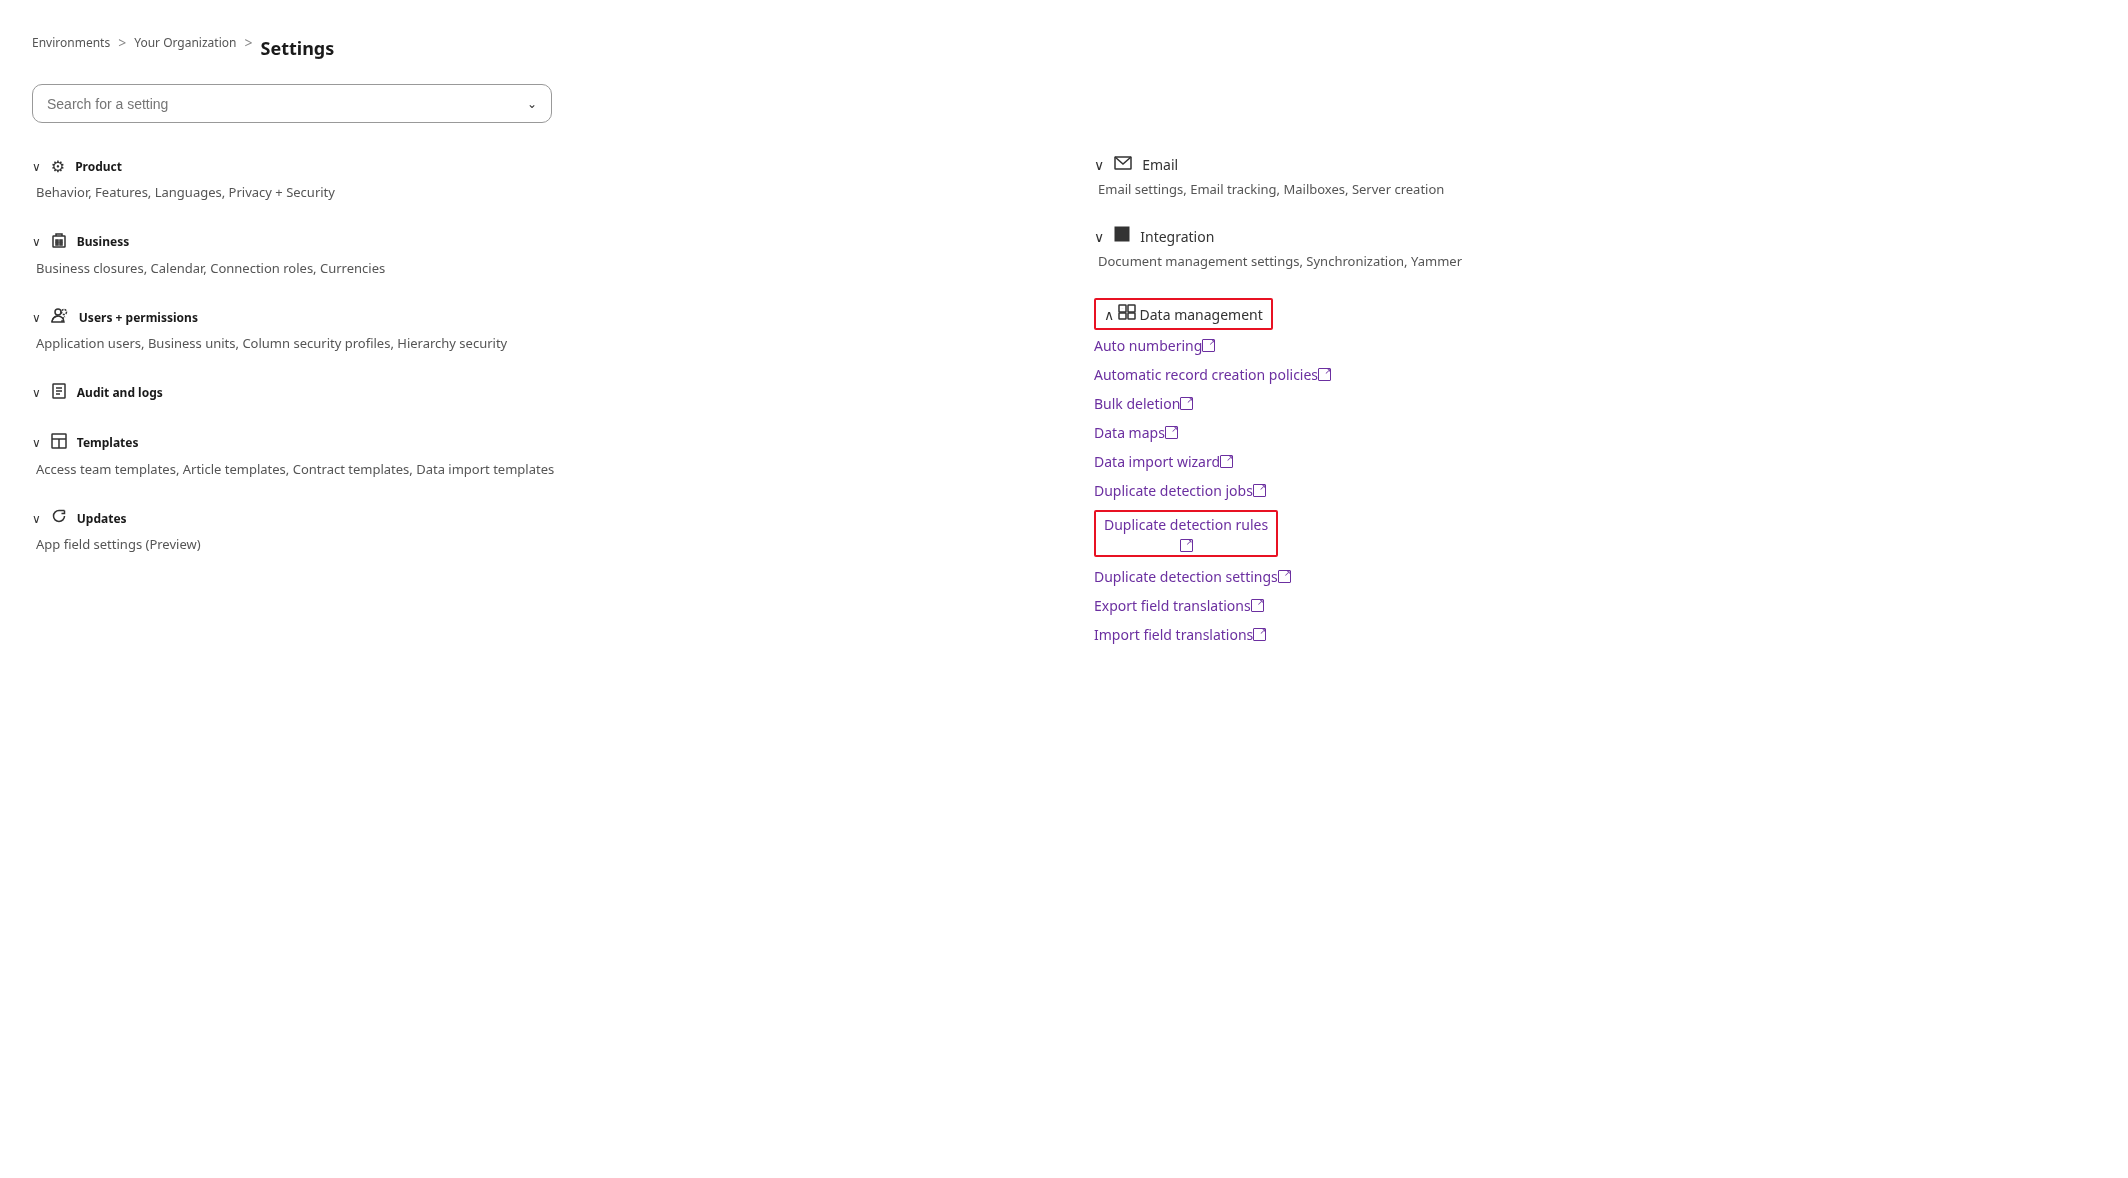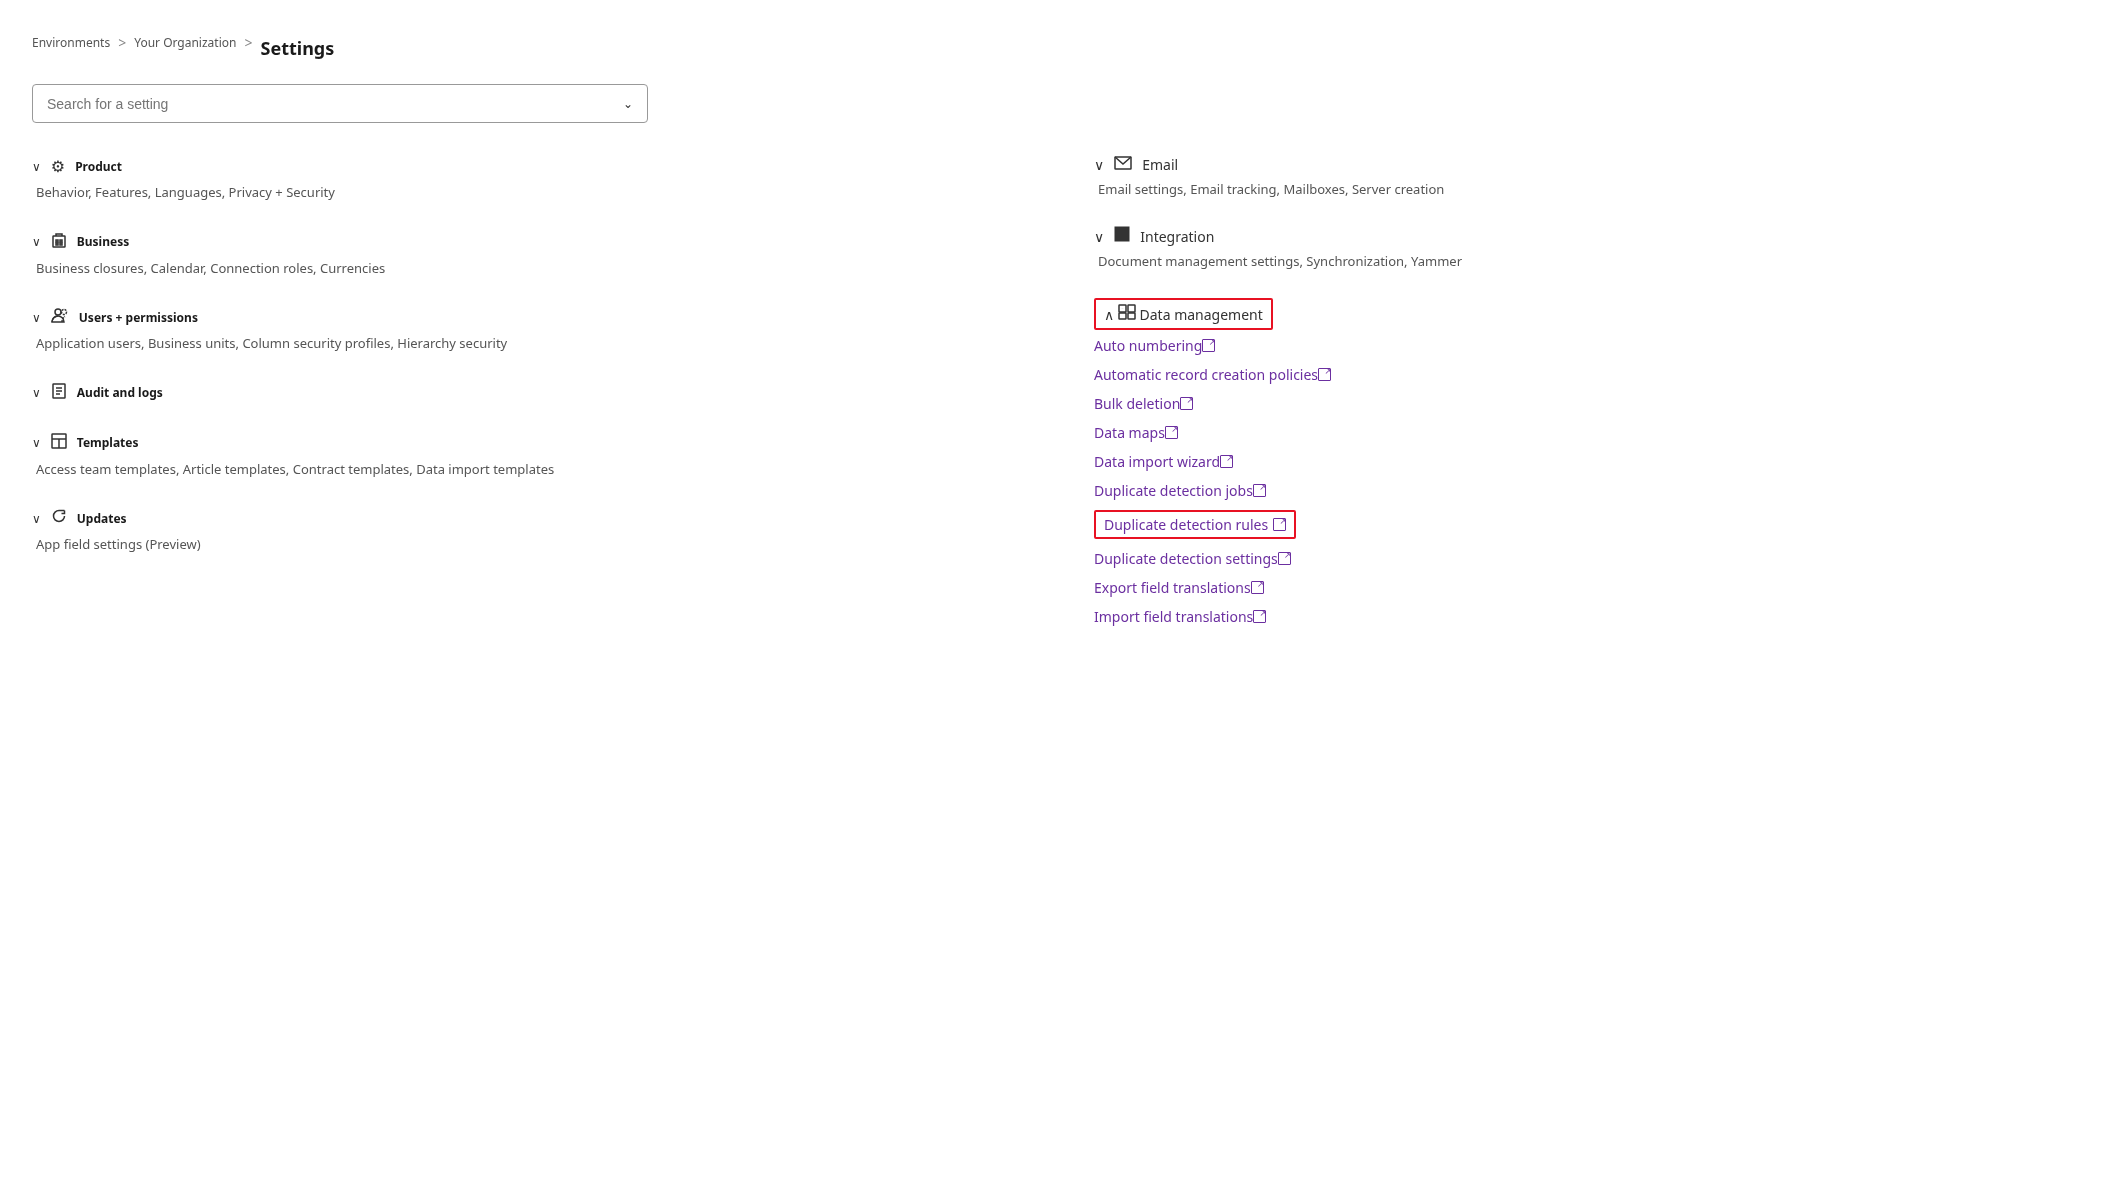--- a/index.html
+++ b/index.html
@@ -20,23 +20,23 @@
       margin-bottom: 24px;
     }
     .breadcrumb .sep { color: #888; }
     .breadcrumb .current { font-weight: 700; color: #1a1a1a; font-size: 18px; margin-top: 12px; }
     .breadcrumb a { color: #555; text-decoration: none; font-size: 12px; }
 
     .search-bar {
       display: flex;
       align-items: center;
       border: 1px solid #999;
-      border-radius: 4px;
+      border-radius: 10px;
       padding: 10px 14px;
-      width: 616px;
+      width: 520px;
       margin-bottom: 32px;
       background: #fff;
       cursor: text;
     }
     .search-bar input {
       border: none;
       outline: none;
       font-size: 14px;
       color: #888;
       flex: 1;
@@ -130,20 +130,21 @@
     .highlighted-link {
       border: 2.5px solid #e81123;
       border-radius: 2px;
       padding: 3px 8px;
       display: inline-flex;
       align-items: center;
       gap: 5px;
       color: #6b2fa0;
       text-decoration: none;
       font-size: 14px;
+      flex-direction: column;
     }
 
     .right-section-header {
       display: flex;
       align-items: center;
       gap: 10px;
       margin-bottom: 6px;
     }
     .email-desc, .integration-desc {
       font-size: 13px;

